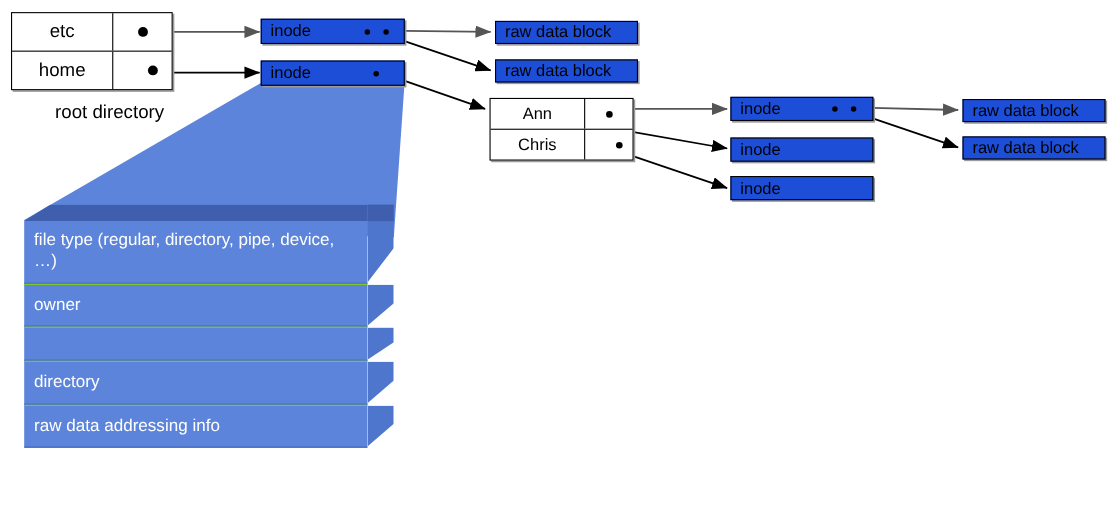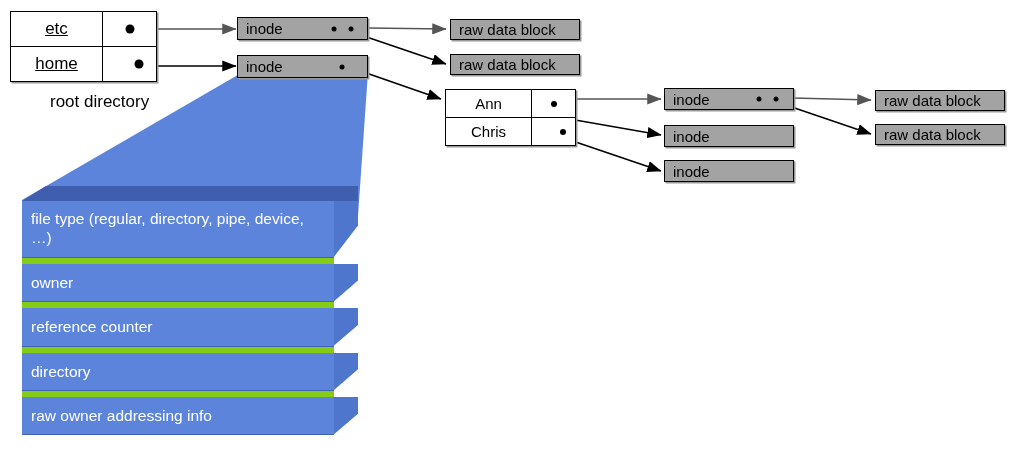--- a/index.html
+++ b/index.html
@@ -9,21 +9,21 @@
     width:1017px;height:464px;position:relative;overflow:hidden;
     -webkit-font-smoothing:antialiased;
   }
   #canvas{position:absolute;left:0;top:0;width:1017px;height:464px;}
 
   
   .box{
     position:absolute;
     box-sizing:border-box;
     border:1.5px solid #000;
-    background:#a3a3a3;
+    background:#1d4ed8;
     box-shadow:1.5px 1.5px 0 0 #9a9a9a;
     font-size:15px;
     color:#000;
     line-height:1;
     display:flex;
     align-items:center;
     z-index:6;
   }
   .box .lbl{padding-left:8px;white-space:nowrap;}
 
@@ -65,21 +65,21 @@
   #inode-detail .front{
     position:absolute;left:22px;top:14px;width:312px;
     display:flex;flex-direction:column;
     z-index:4;
   }
   #inode-detail .slab{
     position:relative;box-sizing:border-box;
     background:#5b84da;
     color:#ffffff;font-size:15.5px;line-height:1.25;
     padding:9px 10px 9px 9px;
-    border-top:6px solid #84cc16;
+    border-top:1px solid #84cc16;
     border-bottom:1px solid #3f63b4;
   }
   #inode-detail .slab:first-child{border-top:none;}
   
   #inode-detail .slab .side{
     position:absolute;right:-24px;top:0;width:24px;height:100%;
     background:#4d76cc;
     clip-path:polygon(0 0,100% -55%,100% 45%,0 100%);
   }
   
@@ -127,29 +127,28 @@
     <div class="front">
       <div class="slab" style="min-height:54px">
         <span>file type (regular, directory, pipe, device, …)</span>
         <span class="side"></span>
       </div>
       <div class="slab" style="min-height:31px">
         <span>owner</span>
         <span class="side"></span>
       </div>
       <div class="slab" style="min-height:31px">
-        <span>reference counter</span>
         <span class="side"></span>
       </div>
       <div class="slab" style="min-height:31px">
         <span>directory</span>
         <span class="side"></span>
       </div>
       <div class="slab" style="min-height:31px">
-        <span>raw owner addressing info</span>
+        <span>raw data addressing info</span>
         <span class="side"></span>
       </div>
     </div>
   </div>
 
   <svg id="wires" viewBox="0 0 1017 464">
     <defs>
       <marker id="ah" markerWidth="9" markerHeight="7" refX="8.6" refY="3.5" orient="auto">
         <polygon points="0,0 9,3.5 0,7" fill="#000"></polygon>
       </marker>
@@ -172,21 +171,21 @@
 
     <path d="M558,117 L661,135" stroke="#000" stroke-width="1.6" fill="none" marker-end="url(#ah)"></path>
 
     <path d="M558,136 L661,171" stroke="#000" stroke-width="1.6" fill="none" marker-end="url(#ah)"></path>
 
     <path d="M793,98 L871,100" stroke="#555" stroke-width="1.6" fill="none" marker-end="url(#ahg)"></path>
 
     <path d="M774,101 L871,134" stroke="#000" stroke-width="1.6" fill="none" marker-end="url(#ah)"></path>
   </svg>
 
-  <div class="tbl" id="root-dir" style="left:10px;top:11px;width:147px;height:71px;text-decoration:underline;">
+  <div class="tbl" id="root-dir" style="left:10px;top:11px;width:147px;height:71px;">
     <div class="row">
       <div class="name" style="width:92px">etc</div>
       <div class="ptr">
         <span class="bigdot"></span>
       </div>
     </div>
     <div class="row">
       <div class="name" style="width:92px">home</div>
       <div class="ptr">
         <span class="bigdot"></span>

